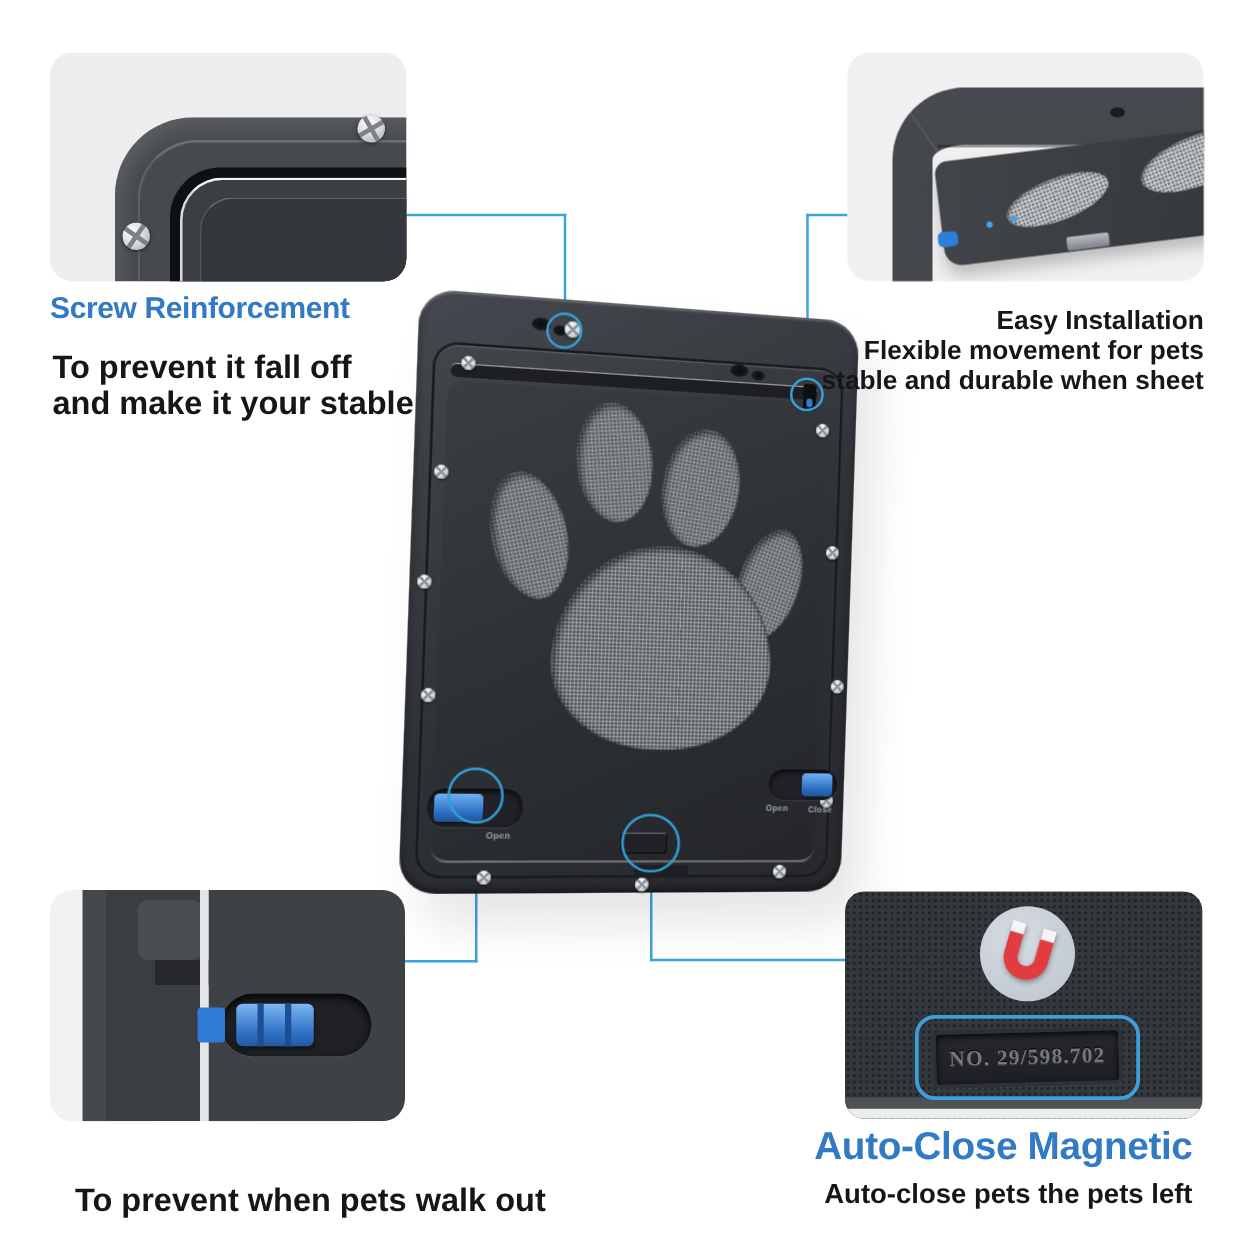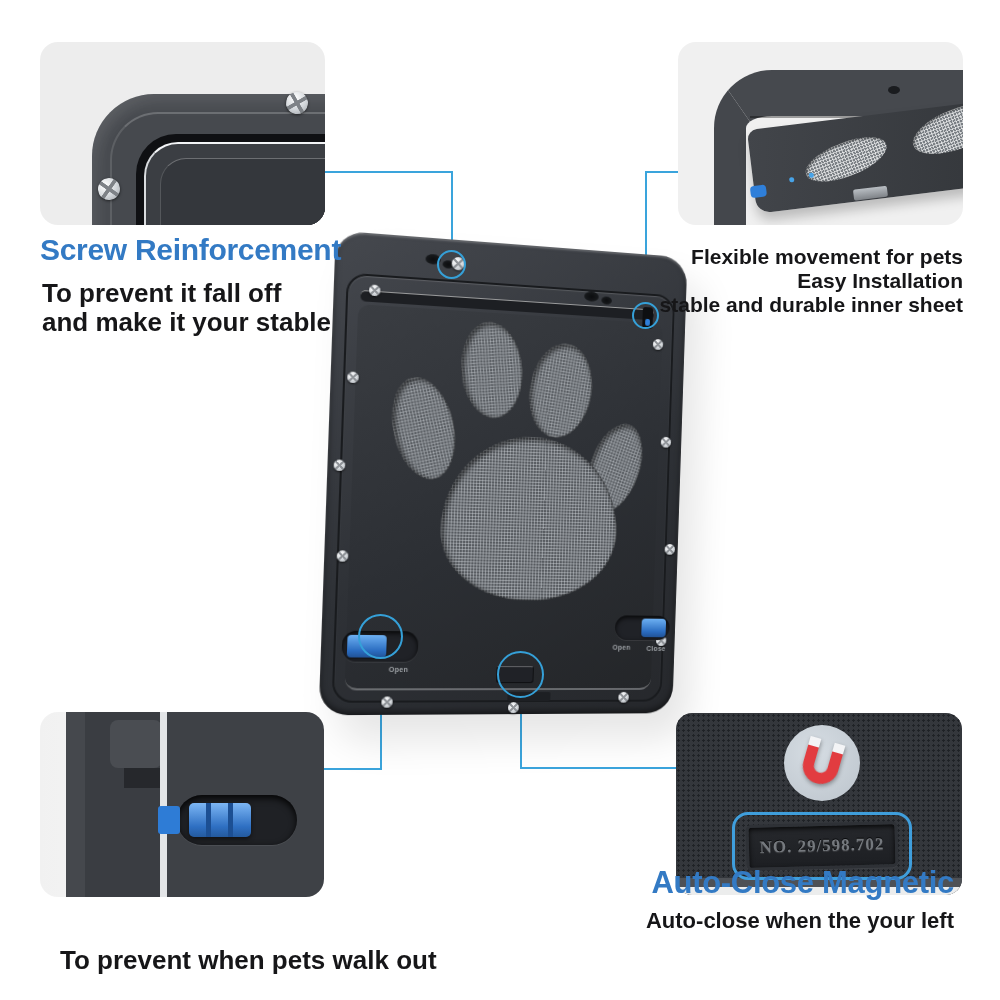--- a/index.html
+++ b/index.html
@@ -1,21 +1,21 @@
 <!DOCTYPE html>
 <html><head>
 <meta charset="utf-8">
 <style>
   html,body{margin:0;padding:0;background:#fff;}
   .stage{position:relative;width:1000px;height:1000px;background:#ffffff;overflow:hidden;
          font-family:"Liberation Sans", sans-serif;}
   .abs{position:absolute;}
 
   
-  .co-title{font-weight:bold;color:#337ac4;font-size:30px;letter-spacing:-0.3px;line-height:1.05;}
+  .co-title{font-weight:bold;color:#337ac4;font-size:24px;letter-spacing:-0.3px;line-height:1.05;}
   .co-body{font-weight:bold;color:#161618;font-size:26px;line-height:29px;}
   .right-align{text-align:right;}
   .co-body.small{font-size:21px;line-height:24px;}
 
   
   .cline{position:absolute;background:#3aa4dc;}
   .ring{position:absolute;border:2.5px solid #35a0d8;border-radius:50%;box-sizing:border-box;background:transparent;}
 
   
   .co-img{position:absolute;border-radius:18px;overflow:hidden;background:#ededed;}
@@ -216,23 +216,23 @@
       <div class="tr-oval mesh" style="left:162px;top:4px;width:96px;height:40px;"></div>
 
       <div class="tr-bluedot" style="left:36px;top:52px;"></div>
       <div class="tr-bluedot" style="left:56px;top:50px;"></div>
       <div class="tr-nub"></div>
       <div class="tr-clip"></div>
     </div>
   </div>
   <div class="abs right-align" style="left:557px;top:237px;width:406px;">
     <div class="co-body small" style="margin-top:8px;">
+      <div>Easy Installation</div>
       <div>Flexible movement for pets</div>
-      <div>Easy Installation</div>
-      <div>stable and durable inner sheet</div>
+      <div>stable and durable when sheet</div>
     </div>
   </div>
 
   <div class="co-img" style="left:40px;top:712px;width:284px;height:185px;background:linear-gradient(90deg,#f1f1f1,#ffffff);">
     <div class="bl-left">
       <div class="bl-n1"></div>
       <div class="bl-n2"></div>
     </div>
     <div class="bl-gap"></div>
     <div class="bl-right"></div>
@@ -254,18 +254,18 @@
         <div class="magnet-u"></div>
         <div class="magnet-tip" style="left:0;"></div>
         <div class="magnet-tip" style="right:0;"></div>
       </div>
     </div>
     <div class="br-outline"></div>
     <div class="br-plate">
       <span>NO. 29/598.702</span>
     </div>
   </div>
-  <div class="abs right-align" style="left:557px;top:867px;width:397px;">
+  <div class="abs right-align" style="left:557px;top:901px;width:397px;">
     <div class="co-title" style="font-size:31px;">Auto-Close Magnetic</div>
-    <div class="co-body small" style="margin-top:9px;font-size:22px;">Auto-close when the your left</div>
+    <div class="co-body small" style="margin-top:9px;font-size:22px;">Auto-close pets the pets left</div>
   </div>
 
 </div>
 
 </body></html>

